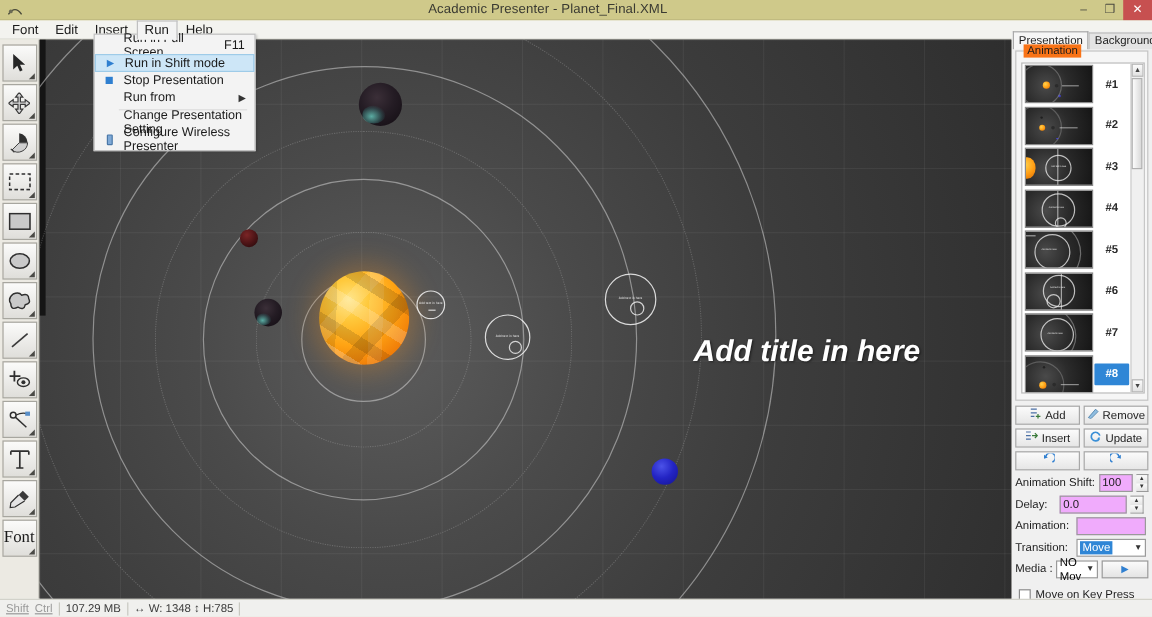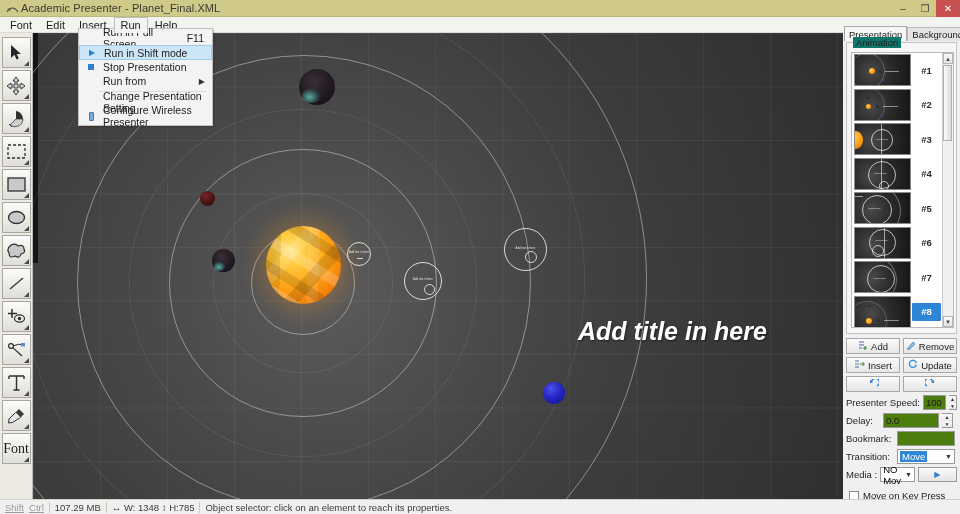--- a/index.html
+++ b/index.html
@@ -19,21 +19,21 @@
     position: absolute; left: 0; top: 0; width: 960px; height: 17px;
     background: #cfc98a;
     border-bottom: 1px solid #bdb77e;
     display: flex; align-items: center;
   }
   .tb-icon {
     width: 18px; height: 15px; margin-left: 3px;
     display: flex; align-items: center; justify-content: center;
   }
   .tb-title {
-    flex: 1; font-size: 11px; color: #3a3a32;
+    flex: 1; text-align: center; font-size: 11px; color: #3a3a32;
     letter-spacing: .1px; line-height: 17px;
   }
   .tb-btns { display: flex; height: 17px; align-items: stretch; }
   .tb-btn {
     width: 22px; display: flex; align-items: center; justify-content: center;
     font-size: 10px; color: #4a4a40; cursor: default;
   }
   .tb-btn.close { background: #c75050; color: #fff; width: 24px; }
 
   
@@ -159,41 +159,41 @@
   .p-dark .glow {
     position:absolute; left:8%; bottom:6%; width:52%; height:40%;
     background: radial-gradient(ellipse at 40% 60%, rgba(110,220,205,.75) 0%, rgba(60,150,145,.25) 55%, transparent 75%);
     border-radius: 50%;
   }
   .p-red { background: radial-gradient(circle at 38% 32%, #7a2526 0%, #4a1315 55%, #210809 100%); }
   .p-blue { background: radial-gradient(circle at 38% 30%, #4b52e8 0%, #2324c4 48%, #141390 100%); }
   .stage-title {
     position: absolute; font-family: "Liberation Sans", sans-serif;
     font-style: italic; font-weight: bold; font-size: 25px; color: #ffffff;
-    white-space: nowrap; text-shadow: 1px 1px 2px rgba(0,0,0,.5); margin-top: 38px;
+    white-space: nowrap; text-shadow: 1px 1px 2px rgba(0,0,0,.5);
   }
 
   
   .rpanel {
     position: absolute; left: 843px; top: 26px; width: 117px; height: 473px;
     background: #f0f0f0;
   }
   .tabstrip { display: flex; align-items: flex-end; height: 15px; padding-left: 1px; }
   .tab {
     height: 14px; padding: 0 4px; font-size: 9.5px; line-height: 14px;
     background: #e4e4e4; border: 1px solid #bdbdbd; border-bottom: none;
     color: #1c1c1c; cursor: default; white-space: nowrap;
   }
   .tab.active { background: #f6f6f6; height: 15px; line-height: 15px; border-color: #a9a9a9; }
   .group {
     position: absolute; left: 3px; top: 16px; width: 111px; height: 292px;
     border: 1px solid #c3c3c3; background: #f6f6f6;
   }
   .group-title {
-    position: absolute; left: 6px; top: -6px; background: #0f766e;
+    position: absolute; left: 6px; top: -6px; background: #f97316;
     padding: 0 3px; font-size: 9.5px; color: #1c1c1c;
   }
   .animlist {
     position: absolute; left: 4px; top: 9px; width: 103px; height: 276px;
     background: #ffffff; border: 1px solid #b9b9b9; overflow: hidden;
     display: flex;
   }
   .animrows { width: 91px; }
   .animrow {
     display: flex; align-items: center; height: 34.5px; padding: 1px 0 1px 2px;
@@ -246,21 +246,21 @@
     flex: 1; height: 16px; background: linear-gradient(#fbfbfb,#e6e6e6);
     border: 1px solid #a8a8a8; font-size: 9.5px; color: #1c1c1c;
     display: flex; align-items: center; justify-content: center; gap: 3px;
     cursor: default;
   }
   .frow {
     display: flex; align-items: center; margin: 0 3px 3px 3px; gap: 3px;
   }
   .flabel { font-size: 9.5px; color: #1c1c1c; white-space: nowrap; }
   .finput {
-    height: 15px; background: #4d7c0f; border: 1px solid #9a9a9a;
+    height: 15px; background: #f0abfc; border: 1px solid #9a9a9a;
     font-size: 9.5px; color: #1c1c1c; padding: 0 2px; line-height: 13px;
     font-family: "Liberation Sans", sans-serif;
   }
   .spinner {
     width: 11px; height: 15px; display: flex; flex-direction: column;
     border: 1px solid #9a9a9a; border-left: none;
   }
   .spinner div {
     flex: 1; background: linear-gradient(#fbfbfb,#e4e4e4);
     font-size: 5px; display:flex; align-items:center; justify-content:center;
@@ -655,39 +655,39 @@
           <span>
             <svg width="11" height="9" viewBox="0 0 11 9">
                 <path d="M2 7 A4 4 0 1 1 7.5 2.5" fill="none" stroke="#2f7fd0" stroke-width="1.3"></path>
                 <path d="M9 1 L9 4.2 L5.8 3.2 Z" fill="#2f7fd0"></path>
               </svg>
           </span>
         </div>
       </div>
 
       <div class="frow">
-        <span class="flabel">Presenter Speed:</span>
+        <span class="flabel">Animation Shift:</span>
         <span class="finput" style="width:30px;">100</span>
         <span class="spinner">
           <div>▲</div>
           <div>▼</div>
         </span>
       </div>
 
       <div class="frow">
         <span class="flabel" style="width:34px;">Delay:</span>
         <span class="finput" style="width:56px;">0.0</span>
         <span class="spinner">
           <div>▲</div>
           <div>▼</div>
         </span>
       </div>
 
       <div class="frow">
-        <span class="flabel" style="width:48px;">Bookmark:</span>
+        <span class="flabel" style="width:48px;">Animation:</span>
         <span class="finput" style="width:58px;"></span>
       </div>
 
       <div class="frow">
         <span class="flabel" style="width:48px;">Transition:</span>
         <span class="selectbox" style="width:58px;">
           <span class="sel-val">Move</span>
           <span class="chev">▼</span>
         </span>
       </div>
@@ -712,16 +712,15 @@
   </div>
 
   <div class="statusbar">
     <div class="sb-cell sb-dim">Shift</div>
     <div class="sb-cell sb-dim" style="padding-left:0;">Ctrl</div>
     <div class="sb-div"></div>
     <div class="sb-cell">107.29 MB</div>
     <div class="sb-div"></div>
     <div class="sb-cell">↔ W: 1348 ↕ H:785</div>
     <div class="sb-div"></div>
-    <div class="sb-cell">Object selector: click on an element to reach its properties.</div>
   </div>
 
 </div>
 
 </body></html>

